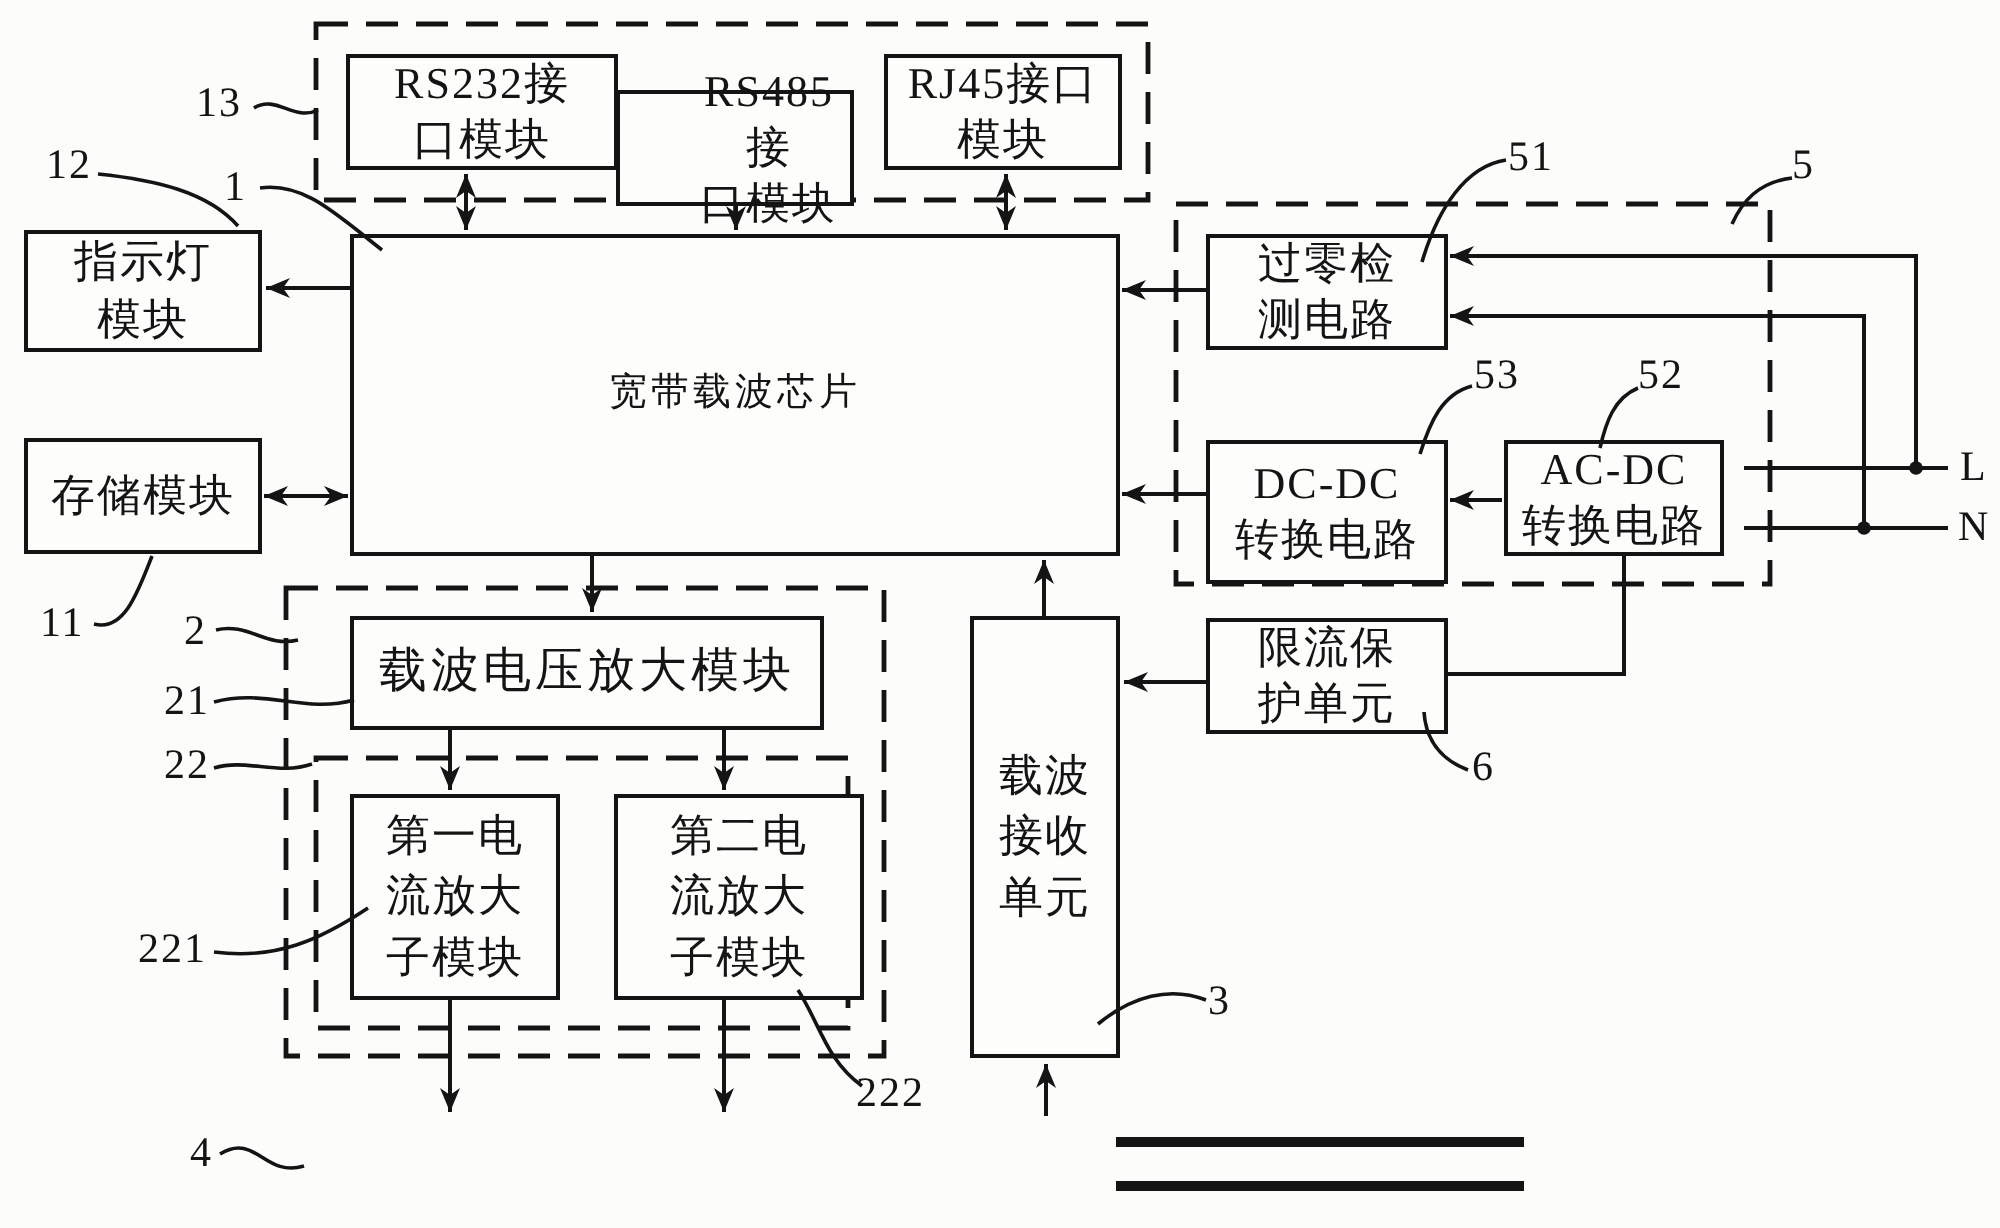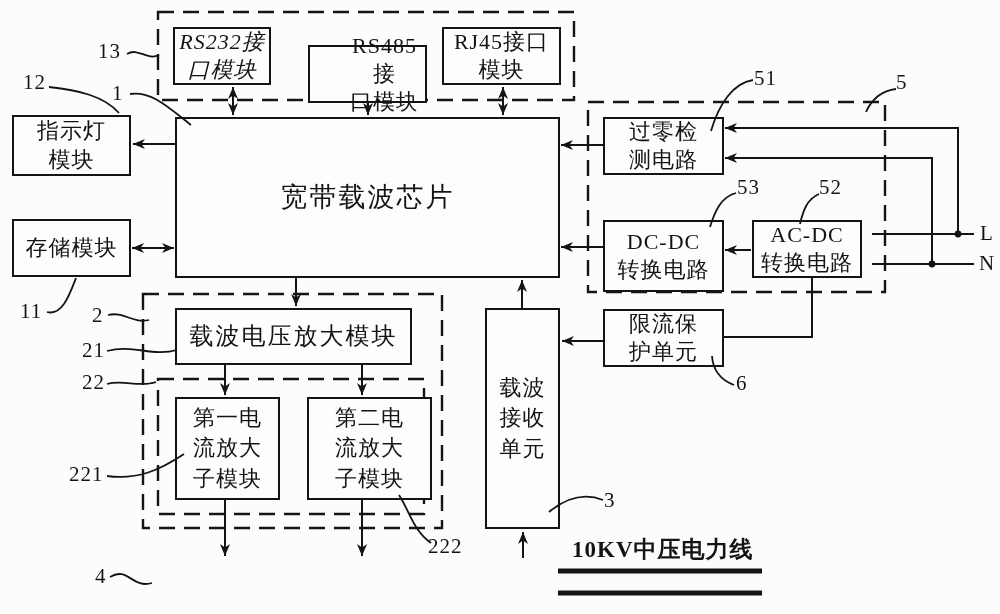--- a/index.html
+++ b/index.html
@@ -10,21 +10,21 @@
     color:#141414;
   }
   .stage svg{position:absolute;left:0;top:0;}
   .block{
     position:absolute;box-sizing:border-box;
     border:2px solid #141414;background:#fdfdfc;
     display:flex;align-items:center;justify-content:center;
     text-align:center;white-space:pre-line;
     font-size:22px;line-height:1.28;letter-spacing:1px;
   }
-  .block.big{font-size:27px;letter-spacing:2px;}
+  .block.big{font-size:19px;letter-spacing:2px;}
   .block.wide{font-size:24px;letter-spacing:2px;}
   .block.tall{line-height:1.38;}
   .ref{
     position:absolute;font-size:21px;line-height:1;
     letter-spacing:1px;white-space:nowrap;
   }
   .plabel{
     position:absolute;font-size:23px;line-height:1;
     letter-spacing:1px;white-space:nowrap;font-weight:600;
   }
@@ -121,21 +121,21 @@
     <g>
         <path class="wire" d="M523,558 V532" marker-end="url(#ah)"></path>
       </g>
 
     <g>
       <path class="thick" d="M558,571 H762"></path>
       <path class="thick" d="M558,593 H762"></path>
     </g>
   </svg>
 
-  <div class="block" style="left:173px;top:27px;width:98px;height:58px;font-style:italic;">RS232接
+  <div class="block" style="left:173px;top:27px;width:136px;height:58px;">RS232接
 口模块</div>
   <div class="block" style="left:308px;top:45px;width:119px;height:58px;padding-left:34px;">RS485接
 口模块</div>
   <div class="block" style="left:442px;top:27px;width:119px;height:58px;">RJ45接口
 模块</div>
 
   <div class="block big" style="left:175px;top:117px;width:385px;height:161px;">宽带载波芯片</div>
 
   <div class="block" style="left:12px;top:115px;width:119px;height:61px;">指示灯
 模块</div>
@@ -196,15 +196,14 @@
   <div class="ref" style="left:604px;top:490px;">3</div>
   <div class="ref" style="left:736px;top:373px;">6</div>
   <div class="ref" style="left:754px;top:68px;">51</div>
   <div class="ref" style="left:896px;top:72px;">5</div>
   <div class="ref" style="left:737px;top:177px;">53</div>
   <div class="ref" style="left:819px;top:177px;">52</div>
 
   <div class="ref" style="left:980px;top:223px;">L</div>
   <div class="ref" style="left:979px;top:253px;">N</div>
 
-  <div class="plabel" style="left:572px;top:538px;">10KV中压电力线</div>
 
 </div>
 
 </body></html>

